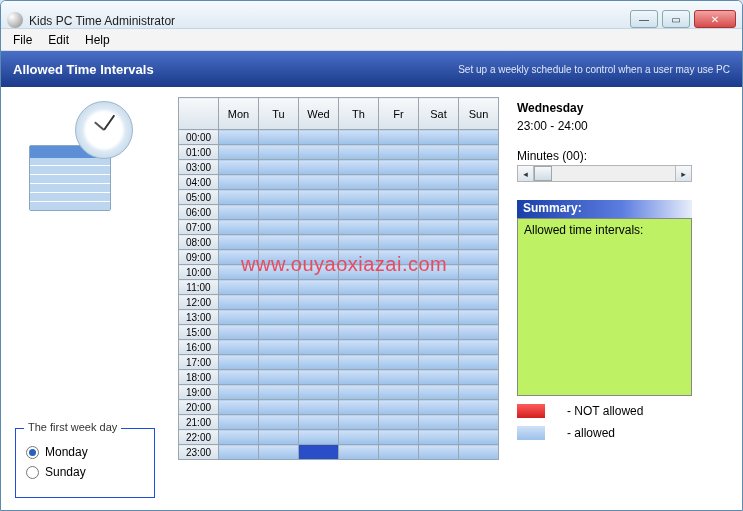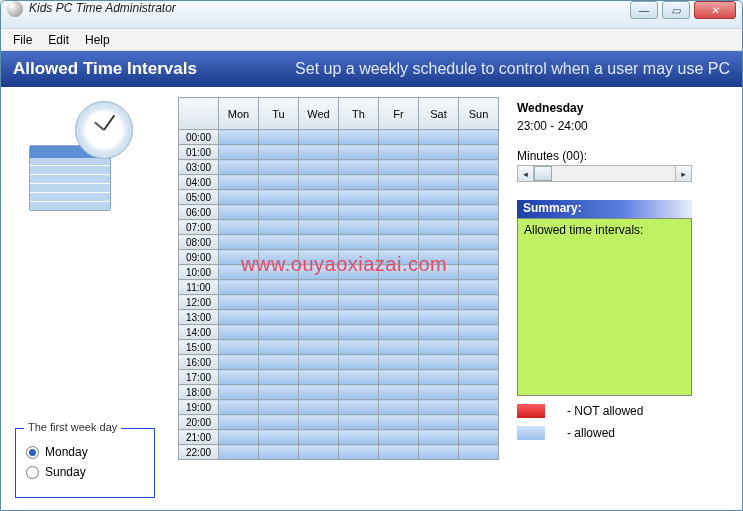--- a/index.html
+++ b/index.html
@@ -1,31 +1,31 @@
 <!DOCTYPE html>
 <html><head>
 <meta charset="utf-8">
 <style>
 * { box-sizing: border-box; margin: 0; padding: 0; font-family: "Segoe UI", Tahoma, sans-serif; }
 body { background: #d5e4f0; width: 743px; height: 511px; overflow: hidden; }
 
 .window { width: 743px; height: 511px; background: #fff; border: 1px solid #5c8bb0; border-radius: 6px 6px 0 0; overflow: hidden; position: relative; }
-.titlebar { height: 28px; background: linear-gradient(#f6fafd,#dfeaf4); display: flex; align-items: flex-start; padding: 0 6px; border-bottom: 1px solid #c7d6e5; font-style: italic; }
+.titlebar { height: 28px; background: linear-gradient(#f6fafd,#dfeaf4); display: flex; align-items: flex-end; padding: 0 6px; border-bottom: 1px solid #c7d6e5; }
 .titlebar .icon { width: 16px; height: 16px; border-radius: 50%; background: radial-gradient(circle at 30% 30%, #fff, #888); margin-right: 6px; }
 .titlebar .title { font-size: 12px; color: #222; flex: 1; }
 .winbtns { display: flex; gap: 4px; }
 .winbtn { width: 28px; height: 18px; border: 1px solid #8aa; border-radius: 3px; background: linear-gradient(#f0f7fb,#cfe2ef); font-size: 10px; display: flex; align-items: center; justify-content: center; color: #333; }
 .winbtn.close { background: linear-gradient(#f3a2a2,#d74b4b); color: #fff; border-color: #a33; width: 42px; }
 
 .menubar { height: 22px; background: #f4f4f4; display: flex; align-items: center; padding: 0 4px; font-size: 12px; border-bottom: 1px solid #ddd; }
 .menubar span { padding: 2px 8px; }
 
 .header { height: 36px; background: linear-gradient(#4a6fc8,#1a3a8a); color: #fff; display: flex; align-items: center; padding: 0 12px; }
-.header .htitle { font-size: 17px; font-weight: bold; }
-.header .hsub { margin-left: auto; font-size: 16px; color: #dfe6f7; }
+.header .htitle { font-size: 13px; font-weight: bold; }
+.header .hsub { margin-left: auto; font-size: 10px; color: #dfe6f7; }
 
 .body { display: flex; padding: 10px 14px 6px 14px; background: #fff; height: calc(100% - 86px); }
 
 .left { width: 155px; display: flex; flex-direction: column; }
 .clockcal { width: 110px; height: 110px; margin: 4px 0 0 10px; position: relative; }
 .clock { position: absolute; top: 0; right: 2px; width: 58px; height: 58px; border-radius: 50%; background: radial-gradient(circle at 50% 50%, #fff 45%, #dce9f4 55%, #aac6de 100%); border: 1px solid #9ab6cf; }
 .clock::before { content: ""; position: absolute; left: 50%; top: 50%; width: 2px; height: 18px; background: #333; transform: translate(-50%,-100%) rotate(35deg); transform-origin: bottom; }
 .clock::after { content: ""; position: absolute; left: 50%; top: 50%; width: 2px; height: 12px; background: #555; transform: translate(-50%,-100%) rotate(-50deg); transform-origin: bottom; }
 .cal { position: absolute; bottom: 0; left: 4px; width: 82px; height: 66px; background: #fff; border: 1px solid #8aa6c0; border-radius: 2px; }
 .cal .calhdr { height: 12px; background: #5c8fd6; }
@@ -250,30 +250,20 @@
               <td class="timecell">13:00</td>
               <td class="slot"></td>
               <td class="slot"></td>
               <td class="slot"></td>
               <td class="slot"></td>
               <td class="slot"></td>
               <td class="slot"></td>
               <td class="slot"></td>
             </tr>
             <tr>
-              <td class="timecell">14:00</td>
-              <td class="slot"></td>
-              <td class="slot"></td>
-              <td class="slot"></td>
-              <td class="slot"></td>
-              <td class="slot"></td>
-              <td class="slot"></td>
-              <td class="slot"></td>
-            </tr>
-            <tr>
               <td class="timecell">15:00</td>
               <td class="slot"></td>
               <td class="slot"></td>
               <td class="slot"></td>
               <td class="slot"></td>
               <td class="slot"></td>
               <td class="slot"></td>
               <td class="slot"></td>
             </tr>
             <tr>
@@ -334,20 +324,30 @@
               <td class="slot"></td>
               <td class="slot"></td>
               <td class="slot"></td>
               <td class="slot"></td>
             </tr>
             <tr>
               <td class="timecell">22:00</td>
               <td class="slot"></td>
               <td class="slot"></td>
               <td class="slot"></td>
+              <td class="slot"></td>
+              <td class="slot"></td>
+              <td class="slot"></td>
+              <td class="slot"></td>
+            </tr>
+            <tr>
+              <td class="timecell">23:00</td>
+              <td class="slot"></td>
+              <td class="slot"></td>
+              <td class="slot sel"></td>
               <td class="slot"></td>
               <td class="slot"></td>
               <td class="slot"></td>
               <td class="slot"></td>
             </tr>
           </tbody>
         </table>
     </div>
 
     <div class="right">

